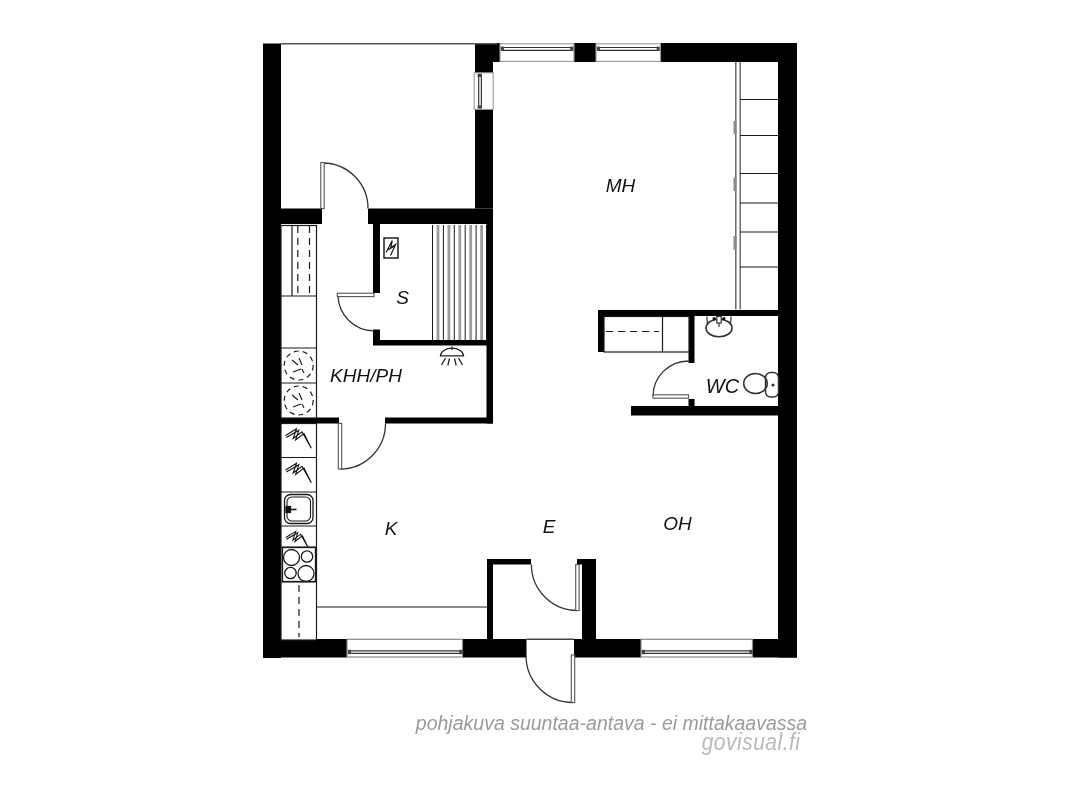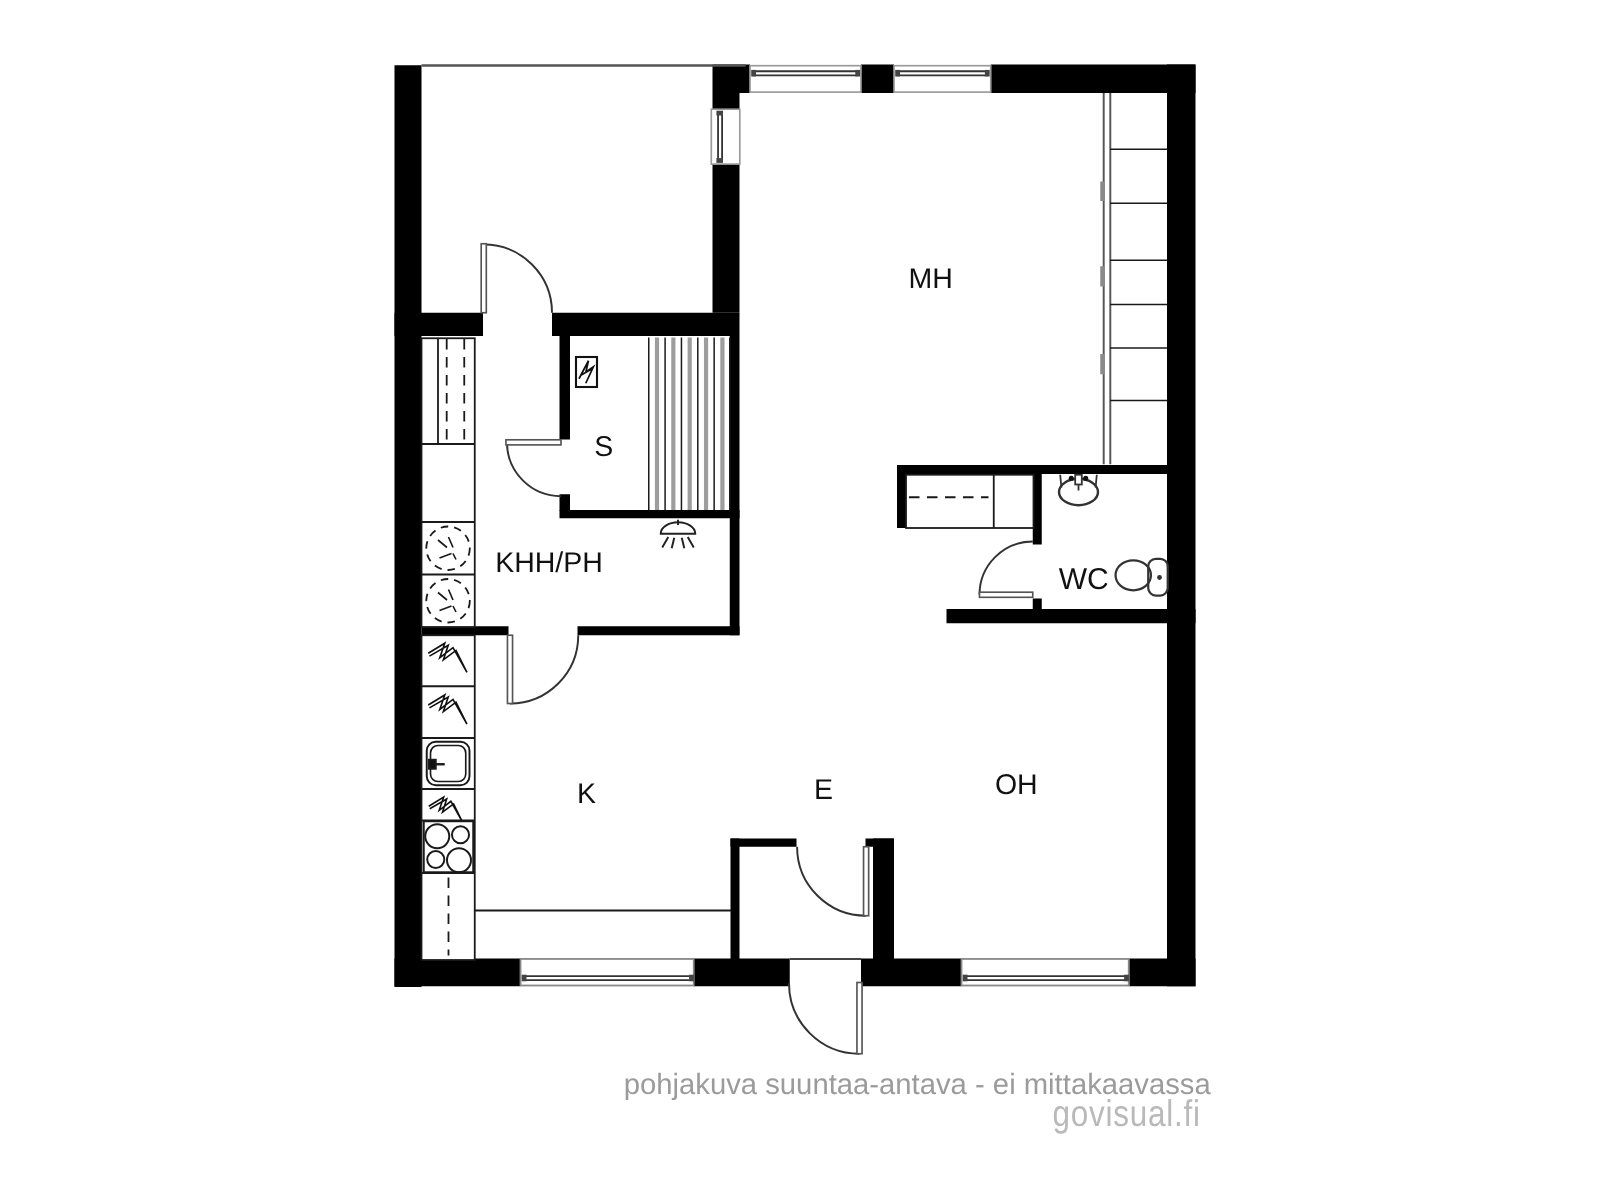--- a/index.html
+++ b/index.html
@@ -1,16 +1,16 @@
 <!DOCTYPE html>
 <html><head>
 <meta charset="utf-8">
 <style>
   html,body{margin:0;padding:0;background:#ffffff;}
-  #stage{position:relative;width:1067px;height:800px;background:#ffffff;overflow:hidden;}
+  #stage{position:relative;width:1067px;height:800px;background:#ffffff;overflow:hidden;font-style:italic;}
   svg{position:absolute;left:0;top:0;}
   text{font-family:"Liberation Sans", sans-serif;}
 </style>
 </head>
 <body>
 <div id="stage">
 <svg width="1067" height="800" viewBox="0 0 1067 800">
 <g fill="#000000" stroke="none">
 
 <rect x="263" y="43.5" width="18" height="614.5"></rect>

